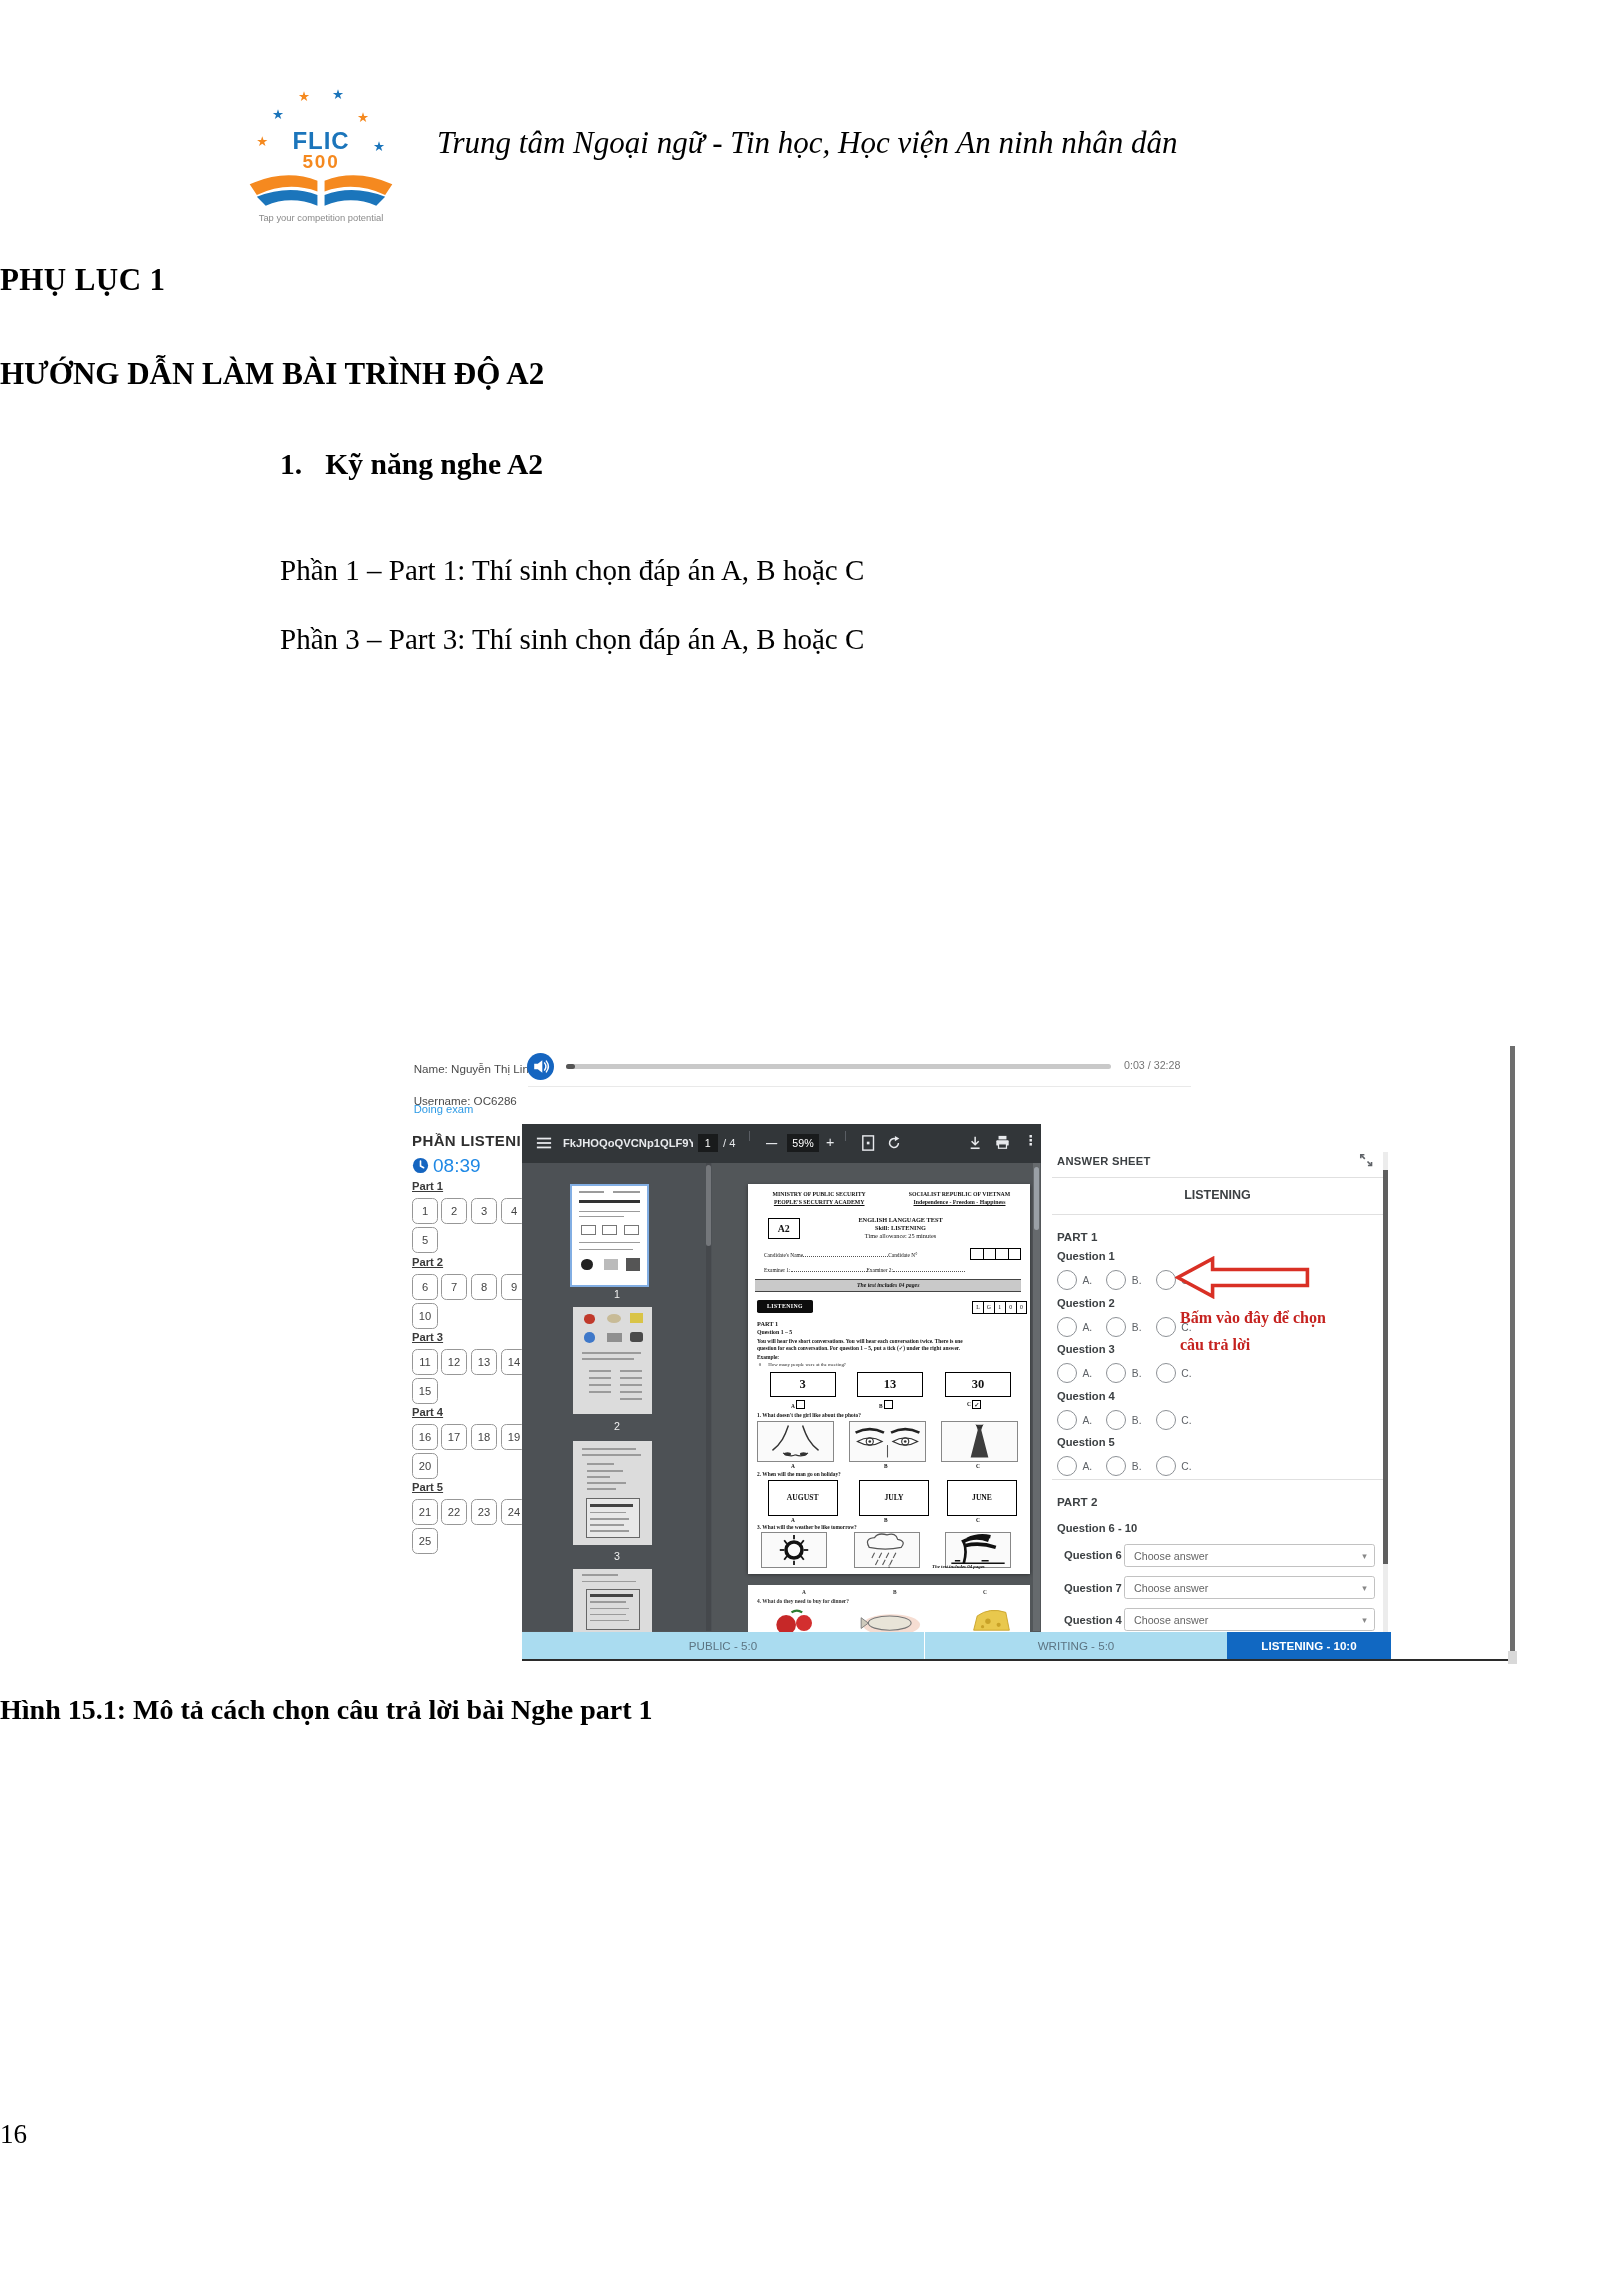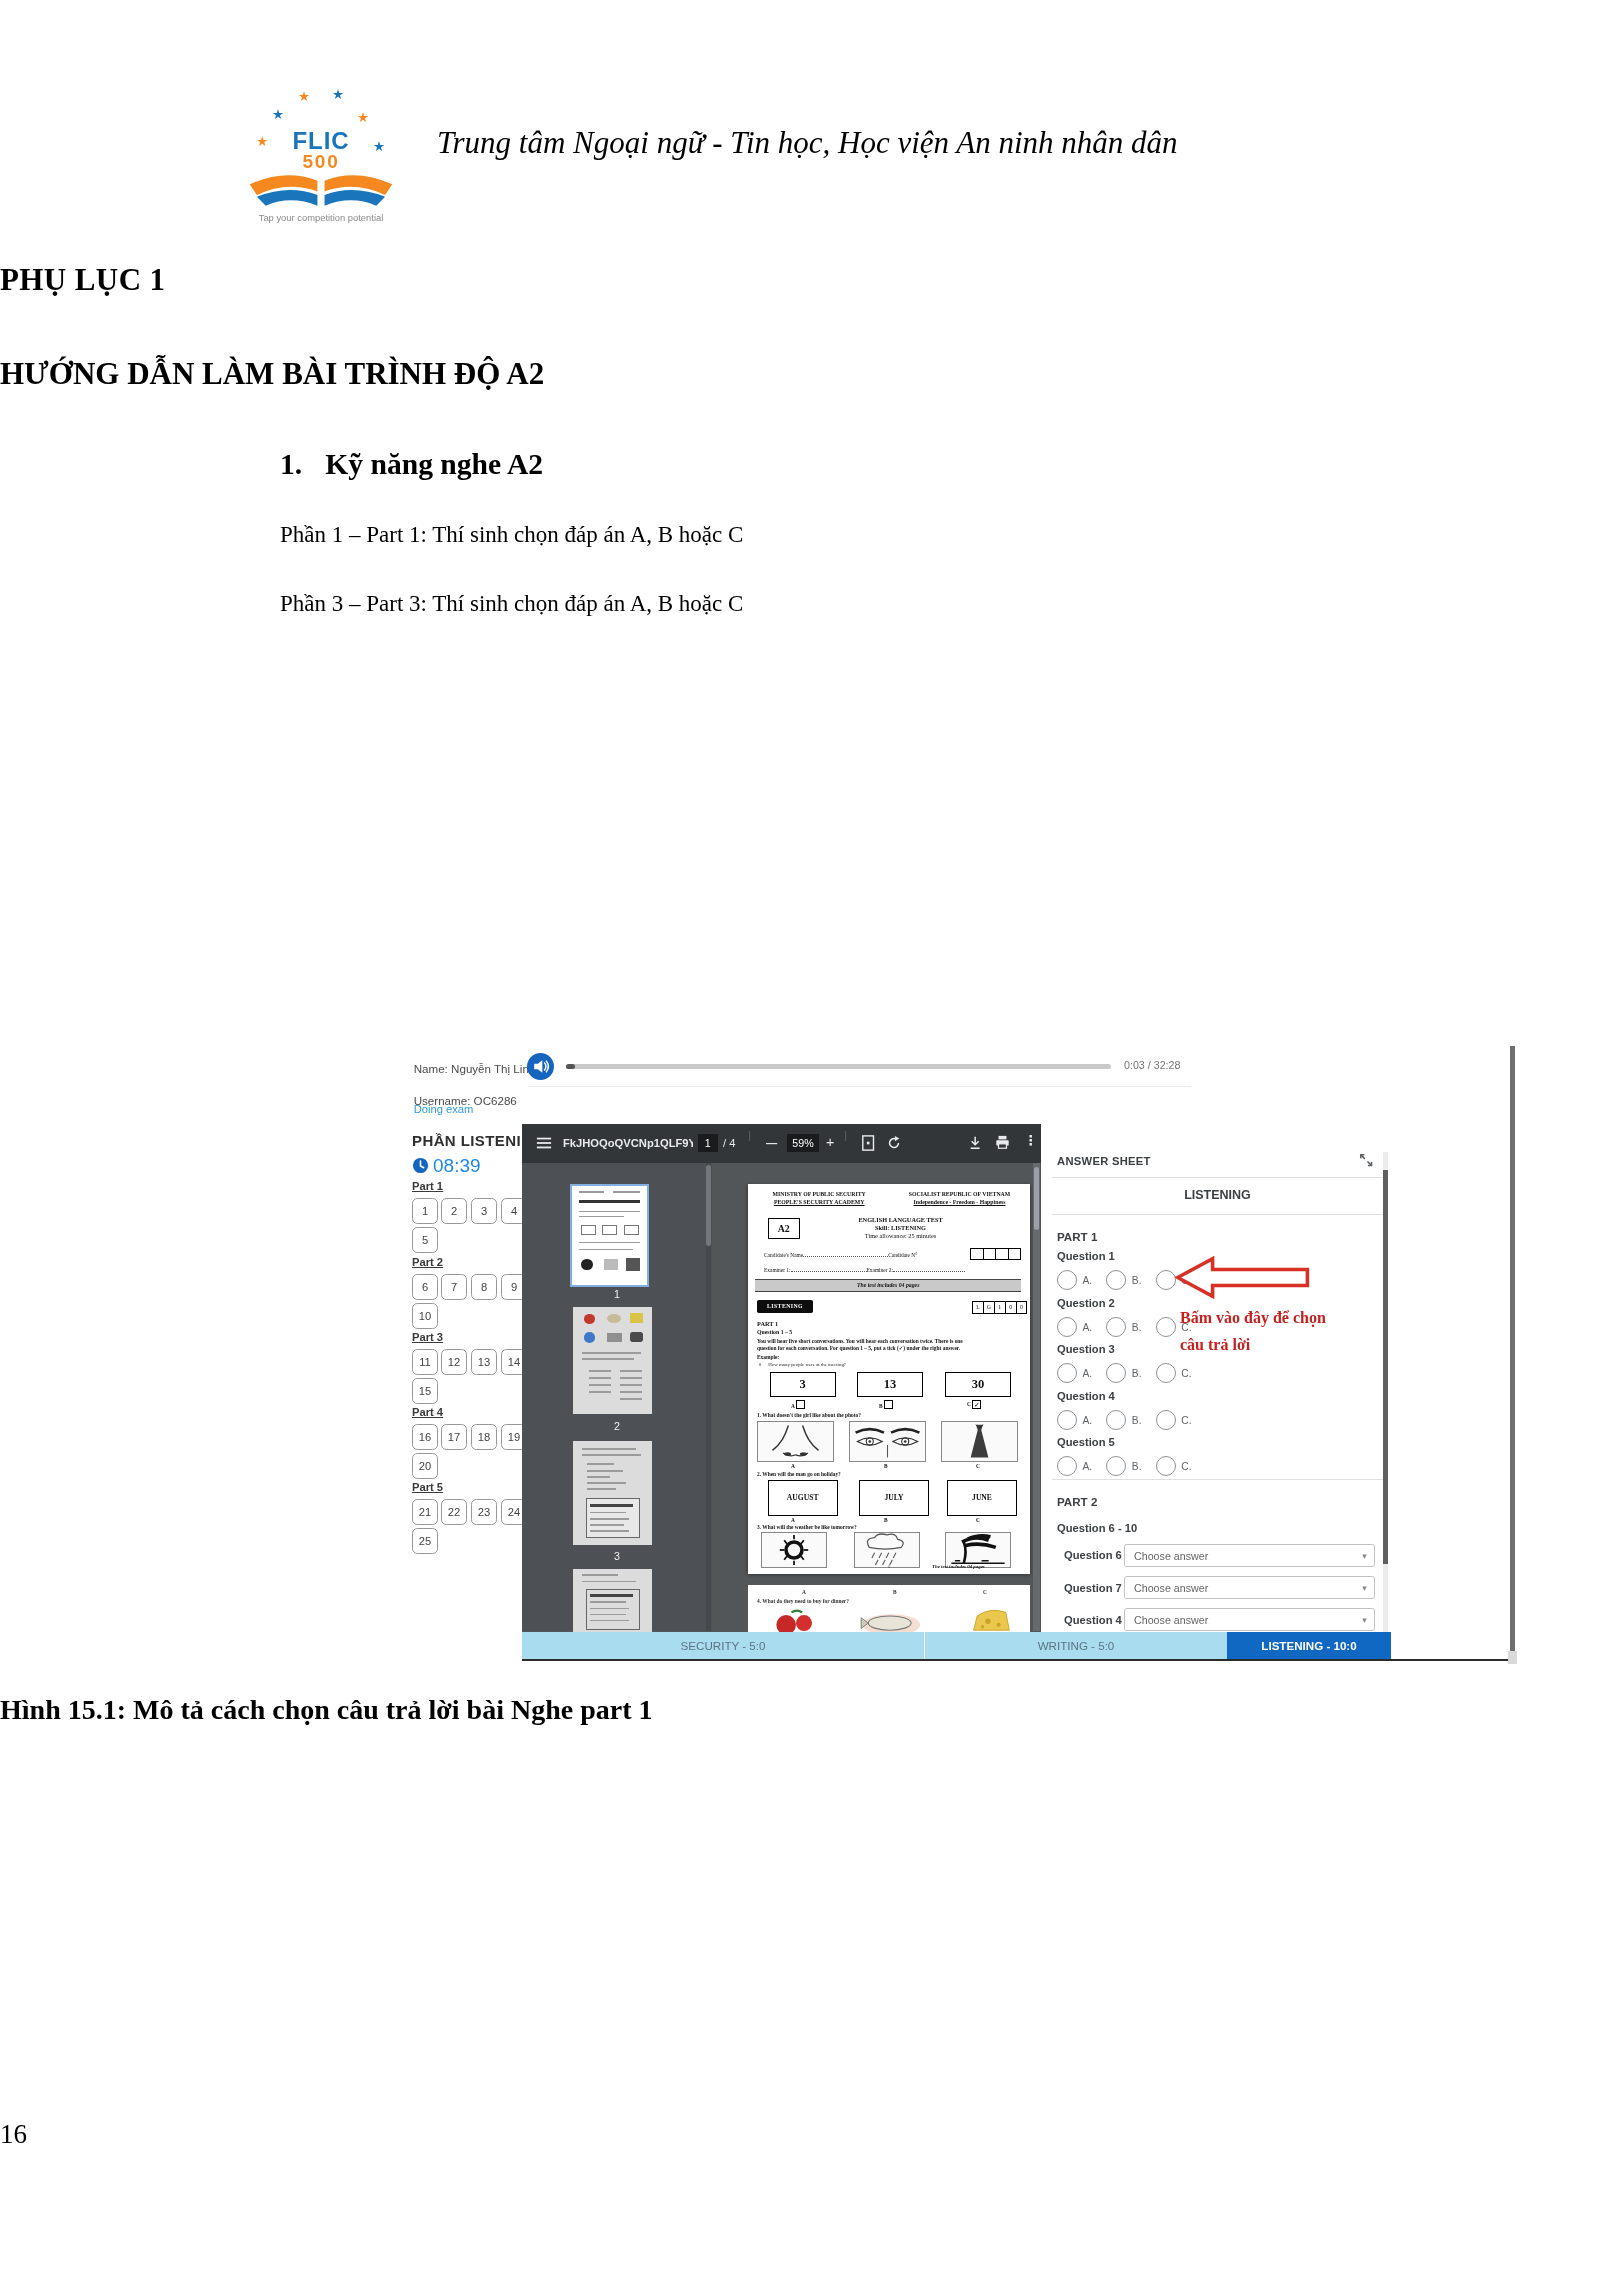--- a/index.html
+++ b/index.html
@@ -6,21 +6,21 @@
   body{width:1620px;height:2293px;position:relative;font-family:"Liberation Serif","DejaVu Serif",serif;color:#000;}
   .abs{position:absolute;}
   .ser{font-family:"Liberation Serif","DejaVu Serif",serif;}
   .center{left:0;width:100%;text-align:left;}
   
   .org-title{left:437px;top:125px;font-size:31px;font-style:italic;white-space:nowrap;}
   .title1{top:262px;font-size:31px;font-weight:bold;letter-spacing:0.4px;}
   .title2{top:356px;font-size:31px;font-weight:bold;}
   .sec-head{left:280px;top:448px;font-size:29.6px;font-weight:bold;}
   .sec-head .num{margin-right:23px;}
-  .paras{left:280px;top:500px;width:1195px;font-size:23px;line-height:69px;}
+  .paras{left:280px;top:536px;width:1195px;font-size:29px;line-height:69px;}
   .paras p{margin:0;}
   .just{text-align:justify;}
   .caption{top:1694px;font-size:28px;font-weight:bold;}
   .pagenum{top:2119px;font-size:27px;}
   
   .logo{left:242px;top:88px;width:158px;height:139px;}
   .logo .star{position:absolute;font-size:13.4px;line-height:13.4px;}
   .logo .flic{position:absolute;left:0;width:100%;text-align:center;top:39px;font-size:24px;font-weight:bold;color:#1b75bb;letter-spacing:0.9px;font-family:"Liberation Sans","DejaVu Sans",sans-serif;}
   .logo .n500{position:absolute;left:0;width:100%;text-align:center;top:63px;font-size:19px;font-weight:bold;color:#f5891f;letter-spacing:1.8px;font-family:"Liberation Sans","DejaVu Sans",sans-serif;}
   .logo .tag{position:absolute;left:0;width:100%;text-align:center;top:124px;font-size:9.4px;color:#8a8a8a;font-family:"Liberation Sans","DejaVu Sans",sans-serif;}
@@ -505,21 +505,21 @@
   </div>
   <div class="dd-label abs" style="left:670px;top:568px;">Question 4</div>
   <div class="dd abs" style="left:730px;top:562px;">
     <span>Choose answer</span><span class="caret">▾</span>
   </div>
 
   <div class="abs" style="left:989px;top:106px;width:5.4px;height:480px;background:#ececec;">
     <div style="position:absolute;left:0;top:18px;width:5.4px;height:394px;background:#5f5f5f;"></div>
   </div>
 
-  <div class="abs tab tab-light" style="left:128px;width:403px;border-right:1.8px solid #fff;box-sizing:border-box;">SECURITY - 5:0</div>
+  <div class="abs tab tab-light" style="left:128px;width:403px;border-right:1.8px solid #fff;box-sizing:border-box;">PUBLIC - 5:0</div>
   <div class="abs tab tab-light" style="left:531px;width:302px;">WRITING - 5:0</div>
   <div class="abs tab tab-active" style="left:833px;width:164px;z-index:5;">LISTENING - 10:0</div>
   <div class="abs botline"></div>
 
   <div class="abs vscroll" style="left:1116px;top:0;width:5.4px;height:605px;"></div>
   <div class="abs" style="left:1114px;top:605px;width:9px;height:12.5px;background:#d9d9d9;"></div>
 </div>
 
 <div class="abs ser center caption">Hình 15.1: Mô tả cách chọn câu trả lời bài Nghe part 1</div>
 <div class="abs ser center pagenum">16</div>

